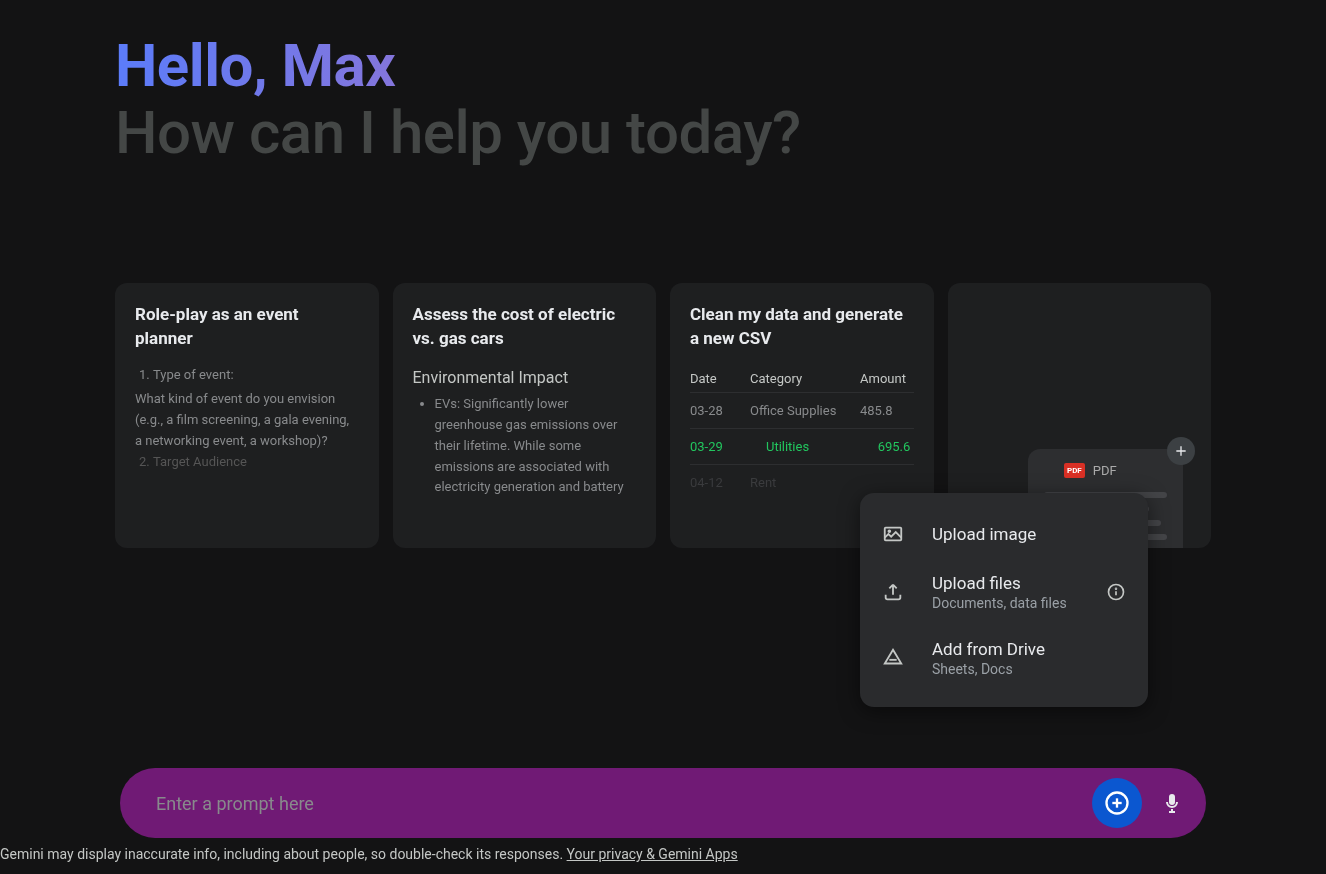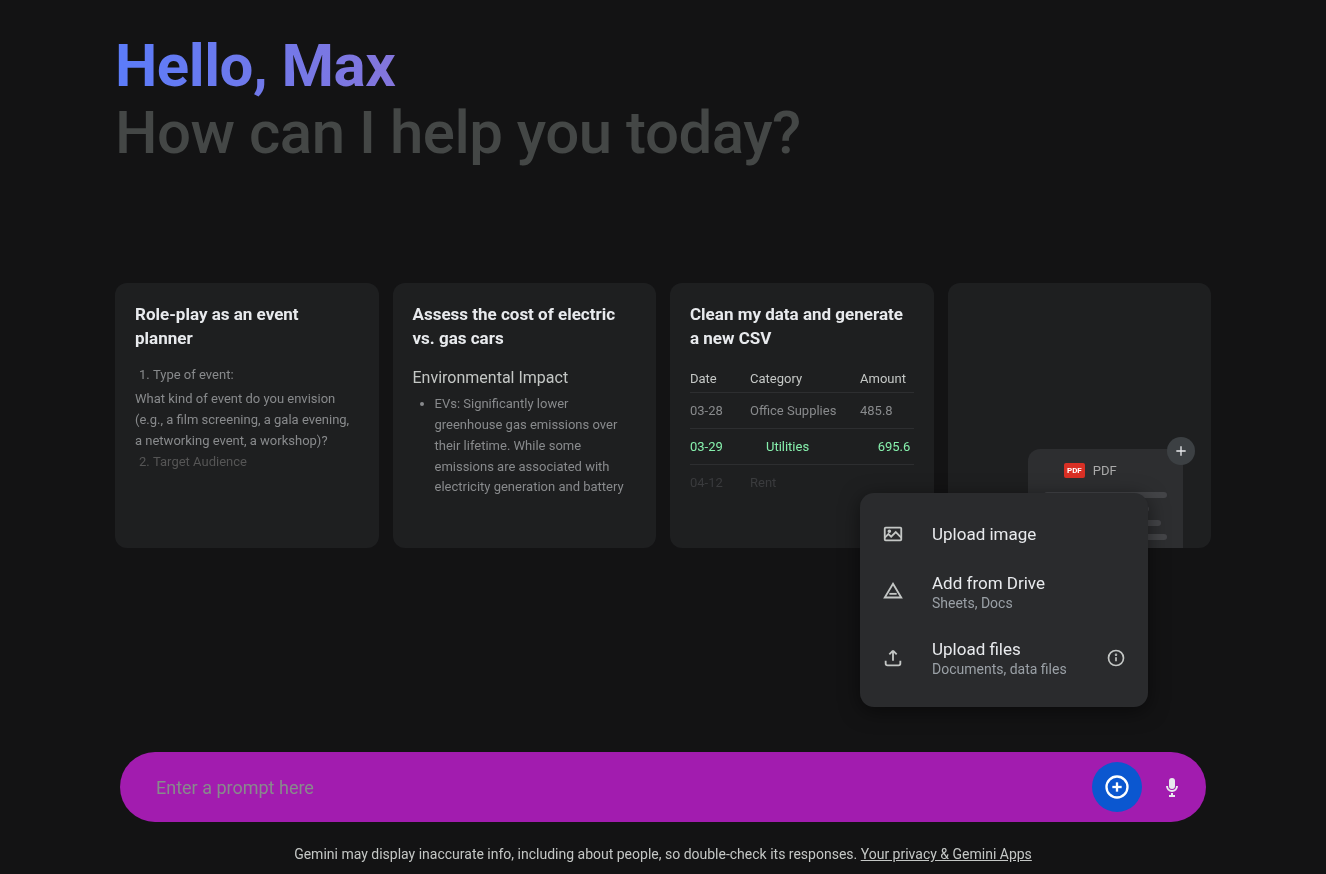--- a/index.html
+++ b/index.html
@@ -94,21 +94,21 @@
       color: #c4c7c5;
     }
     .table-row {
       display: flex;
       padding: 10px 0;
       border-top: 1px solid #2d2e30;
     }
     .col-date { width: 60px; }
     .col-cat { width: 110px; }
     .col-amt { width: 50px; }
-    .table-row.faded { color: #86efac; gap: 33px; }
+    .table-row.faded { color: #22c55e; gap: 33px; }
     .table-row.faded2 { color: #3a3b3d; }
     .doc-widget {
       position: absolute;
       bottom: 0;
       right: 28px;
       width: 155px;
       background: #2d2e30;
       border-radius: 12px 12px 0 0;
       padding: 14px 16px 0;
     }
@@ -193,23 +193,23 @@
     }
     .info-icon {
       color: #c4c7c5;
       width: 20px;
       height: 20px;
     }
     .prompt-bar {
       position: absolute;
       left: 120px;
       right: 120px;
-      bottom: 52px;
+      bottom: 36px;
       height: 70px;
-      background: #a21caf;
+      background: #701a75;
       border-radius: 35px;
       display: flex;
       align-items: center;
       padding: 0 22px 0 36px;
     }
     .prompt-input {
       flex: 1;
       background: transparent;
       border: none;
       outline: none;
@@ -243,21 +243,20 @@
       height: 24px;
       display: flex;
       align-items: center;
       justify-content: center;
     }
     .footer {
       position: absolute;
       bottom: 12px;
       left: 0;
       right: 0;
-      text-align: center;
       font-size: 14px;
       color: #c4c7c5;
     }
     .footer a {
       color: #c4c7c5;
       text-decoration: underline;
     }
   </style>
 </head>
 <body>
@@ -348,46 +347,46 @@
           <circle cx="8" cy="9" r="1" fill="currentColor"></circle>
         </svg>
     </div>
     <div class="menu-text">
       <div class="menu-title">Upload image</div>
     </div>
   </div>
   <div class="menu-item">
     <div class="menu-icon">
       <svg width="22" height="22" viewBox="0 0 24 24" fill="none" stroke="currentColor" stroke-width="2">
-          <path d="M12 3l9 15H3L12 3z"></path>
-          <path d="M8 14h8"></path>
-        </svg>
-    </div>
-    <div class="menu-text">
-      <div class="menu-title">Add from Drive</div>
-      <div class="menu-sub">Sheets, Docs</div>
-    </div>
-  </div>
-  <div class="menu-item">
-    <div class="menu-icon">
-      <svg width="22" height="22" viewBox="0 0 24 24" fill="none" stroke="currentColor" stroke-width="2">
           <path d="M12 15V4m0 0l-4 4m4-4l4 4"></path>
           <path d="M4 15v3a2 2 0 002 2h12a2 2 0 002-2v-3"></path>
         </svg>
     </div>
     <div class="menu-text">
       <div class="menu-title">Upload files</div>
       <div class="menu-sub">Documents, data files</div>
     </div>
     <div class="info-icon">
       <svg width="20" height="20" viewBox="0 0 24 24" fill="none" stroke="currentColor" stroke-width="2">
           <circle cx="12" cy="12" r="9"></circle>
           <line x1="12" y1="11" x2="12" y2="16"></line>
           <circle cx="12" cy="8" r="0.5" fill="currentColor"></circle>
         </svg>
+    </div>
+  </div>
+  <div class="menu-item">
+    <div class="menu-icon">
+      <svg width="22" height="22" viewBox="0 0 24 24" fill="none" stroke="currentColor" stroke-width="2">
+          <path d="M12 3l9 15H3L12 3z"></path>
+          <path d="M8 14h8"></path>
+        </svg>
+    </div>
+    <div class="menu-text">
+      <div class="menu-title">Add from Drive</div>
+      <div class="menu-sub">Sheets, Docs</div>
     </div>
   </div>
 </div>
 
 <div class="prompt-bar">
   <input class="prompt-input" placeholder="Enter a prompt here" style="">
   <div class="prompt-actions">
     <div class="add-btn">
       <svg width="28" height="28" viewBox="0 0 24 24" fill="none" stroke="currentColor" stroke-width="2">
           <circle cx="12" cy="12" r="9"></circle>

